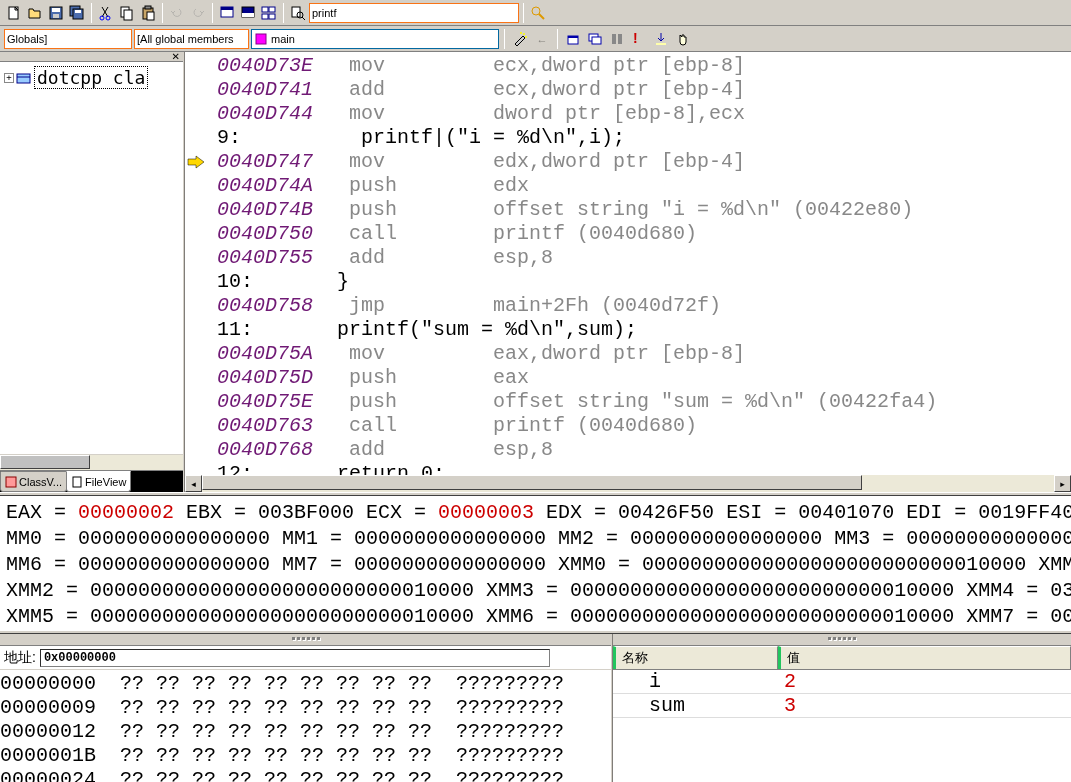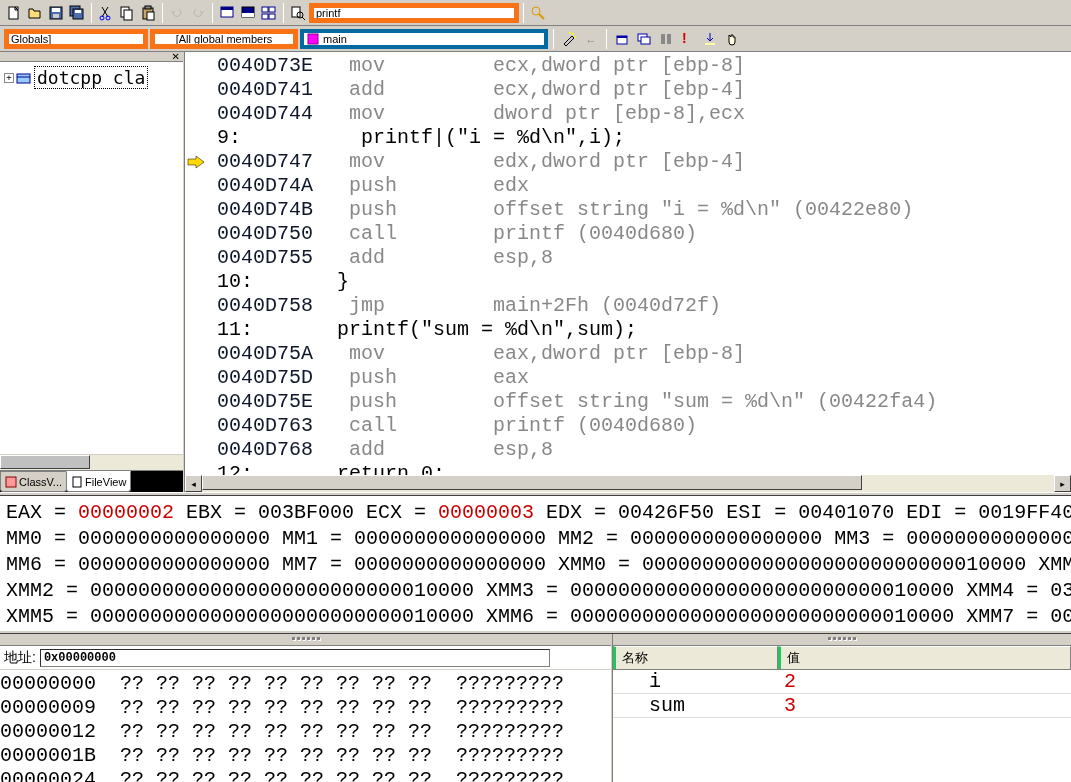--- a/index.html
+++ b/index.html
@@ -1,37 +1,37 @@
 <!DOCTYPE html>
 <html><head>
 <meta charset="utf-8">
 <style>
 * { box-sizing: border-box; margin: 0; padding: 0; }
 body { font-family: "Microsoft YaHei", "SimSun", Arial, sans-serif; font-size: 12px; background: #ece9d8; overflow: hidden; width: 1071px; height: 782px; }
 .toolbar { background: #d4d0c8; border-bottom: 1px solid #808080; padding: 2px 4px; display: flex; align-items: center; gap: 1px; height: 26px; }
 .toolbar-sep { width: 1px; height: 20px; background: #808080; margin: 0 3px; border-right: 1px solid #fff; }
 .tbtn { width: 20px; height: 20px; display: flex; align-items: center; justify-content: center; font-size: 11px; cursor: pointer; border: 1px solid transparent; }
 .tbtn.disabled { opacity: 0.4; cursor: default; }
-.combo { height: 20px; font-size: 11px; border: 5px solid #f97316; background: #fff; padding: 0 2px; }
+.combo { height: 20px; font-size: 11px; border: 1px solid #f97316; background: #fff; padding: 0 2px; }
 .toolbar2 { background: #d4d0c8; border-bottom: 1px solid #808080; padding: 2px 4px; display: flex; align-items: center; gap: 2px; height: 26px; }
 .main-area { display: flex; height: 440px; }
 .left-panel { width: 185px; background: #fff; border-right: 2px ridge #d4d0c8; display: flex; flex-direction: column; }
 .tree-area { flex: 1; padding: 4px; overflow: hidden; position: relative; }
 .tree-node { display: flex; align-items: center; gap: 2px; font-family: Consolas, monospace; font-size: 18px; }
 .tree-label { border: 1px dotted #000; padding: 0 2px; }
 .tabs-bottom { display: flex; height: 22px; border-top: 1px solid #808080; background: #000000; }
 .tab-btm { padding: 2px 4px; font-size: 11px; border: 1px solid #808080; border-radius: 0 0 3px 3px; margin-right: -1px; background: #d4d0c8; cursor: pointer; display: flex; align-items: center; gap: 2px; }
 .tab-btm.active { background: #fff; border-top-color: #fff; }
 .hscroll-left { height: 16px; background: #ece9d8; border-top: 1px solid #d4d0c8; display: flex; }
 .hscroll-track { flex: 1; background: #ece9d8; position: relative; }
 .hscroll-thumb { position: absolute; left: 0; top: 0; height: 14px; width: 90px; background: #c0c0c0; border: 1px solid #fff; border-right-color: #404040; border-bottom-color: #404040; }
 .code-panel { flex: 1; background: #fff; position: relative; overflow: hidden; display: flex; flex-direction: column; }
 .code-body { flex: 1; font-family: "Courier New", Consolas, monospace; font-size: 20px; line-height: 24px; padding: 2px 0 2px 8px; color: #888; overflow: hidden; white-space: pre; }
 .code-body .src { color: #000; }
-.code-body .addr { color: #0f172a; }
+.code-body .addr { color: #701a75; font-style: italic; }
 .arrow-svg { fill: #ffd800; stroke: #000; stroke-width: 0.5; }
 .hscroll-code { height: 17px; background: #ece9d8; display: flex; align-items: center; }
 .sb-btn { width: 17px; height: 17px; background: #d4d0c8; border: 1px solid #fff; border-right-color: #404040; border-bottom-color: #404040; font-size: 9px; display: flex; align-items: center; justify-content: center; }
 .sb-track { flex: 1; background: #ece9d8; position: relative; height: 17px; }
 .sb-thumb { position: absolute; height: 15px; background: #d4d0c8; border: 1px solid #fff; border-right-color: #404040; border-bottom-color: #404040; top: 0; }
 .divider-h { height: 4px; background: #d4d0c8; border-top: 1px solid #fff; border-bottom: 1px solid #404040; cursor: ns-resize; }
 .registers { background: #fff; font-family: "Courier New", monospace; font-size: 20px; line-height: 26px; padding: 4px 6px; color: #000; height: 134px; overflow: hidden; white-space: nowrap; }
 .reg-red { color: #c00; }
 .bottom-split { display: flex; height: 150px; }
 .memory-panel { flex: 1; background: #fff; display: flex; flex-direction: column; border-right: 2px ridge #d4d0c8; }
@@ -149,23 +149,23 @@
   <div class="toolbar-sep"></div>
   <div class="tbtn">
       <svg width="16" height="16">
         <circle cx="6" cy="6" r="4" fill="none" stroke="#d90"></circle>
         <line x1="9" y1="9" x2="14" y2="14" stroke="#d90" stroke-width="2"></line>
       </svg>
     </div>
 </div>
 
 <div class="toolbar2">
-  <input class="combo" style="width: 144px;" value="Globals]">
-  <input class="combo" style="width: 148px; text-align: center;" value="[All global members">
-  <div style="display:flex;align-items:center;border:4px solid #0369a1;background:#fff;height:20px;padding:0 2px;width:248px">
+  <input class="combo" style="width: 128px;" value="Globals]">
+  <input class="combo" style="width: 115px;" value="[All global members">
+  <div style="display:flex;align-items:center;border:1px solid #0369a1;background:#fff;height:20px;padding:0 2px;width:248px">
     <svg width="14" height="14">
         <rect x="2" y="2" width="10" height="10" fill="#f0f" stroke="#808"></rect>
       </svg>
     <span style="margin-left:3px;font-size:11px">main</span>
   </div>
   <div class="toolbar-sep"></div>
   <div class="tbtn">
       <svg width="16" height="16">
         <path d="M3 13 L11 5 L13 7 L5 15 Z" fill="#ccc" stroke="#000"></path>
         <circle cx="12" cy="3" r="1" fill="#ff0"></circle>

